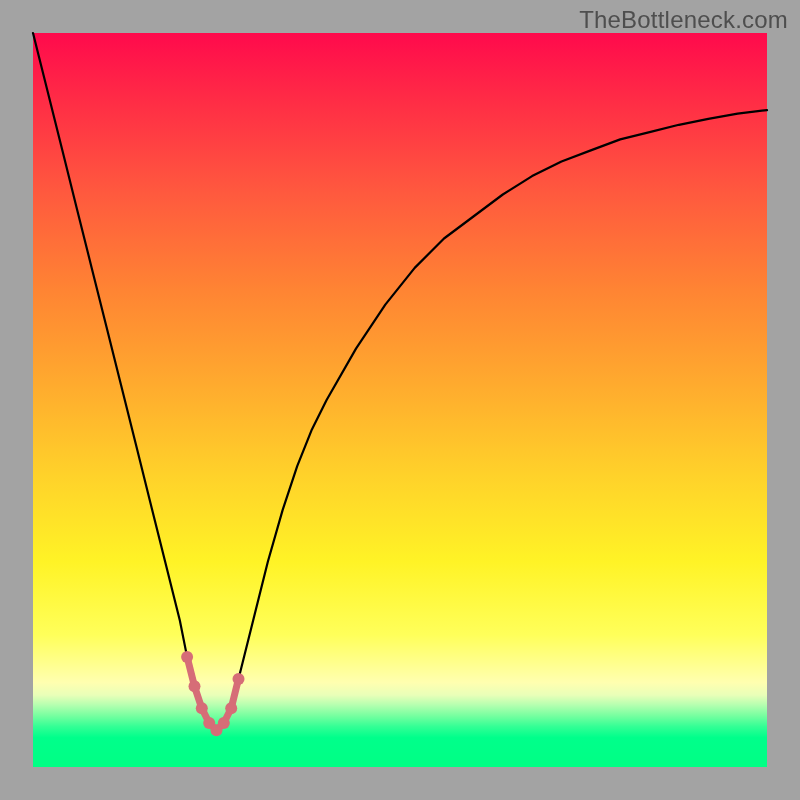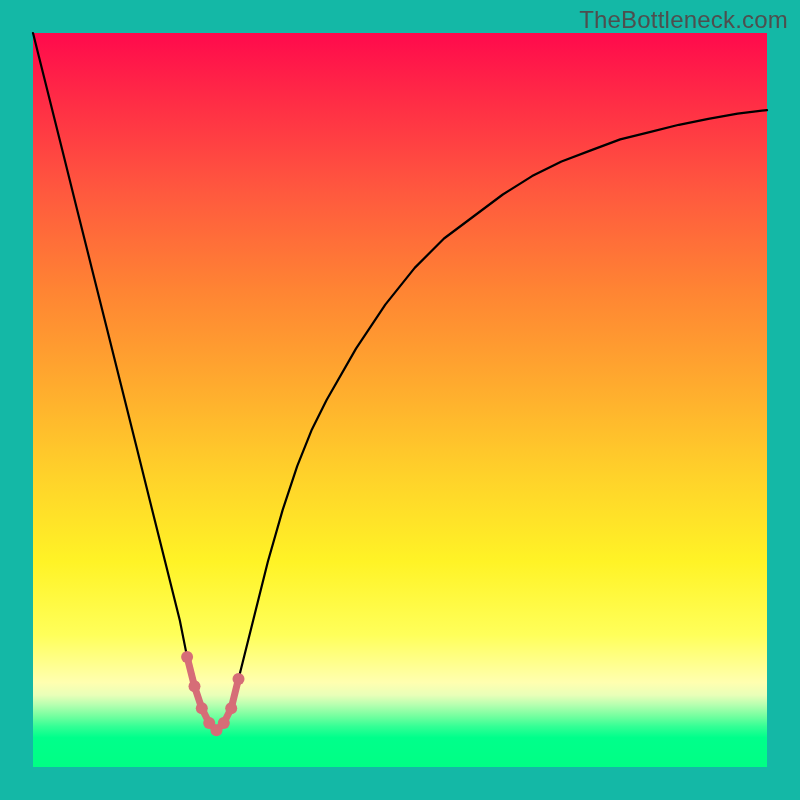--- a/index.html
+++ b/index.html
@@ -10,21 +10,21 @@
     overflow: hidden;
     background: #000;
     font-family: Arial, Helvetica, sans-serif;
   }
   .frame {
     position: absolute;
     top: 0;
     left: 0;
     width: 800px;
     height: 800px;
-    background: #14b8a6;
+    background: #a3a3a3;
   }
   .plot {
     position: absolute;
     top: 33px;
     left: 33px;
     width: 734px;
     height: 734px;
     
     background: linear-gradient(to bottom,
       #ff0a4c 0%,

